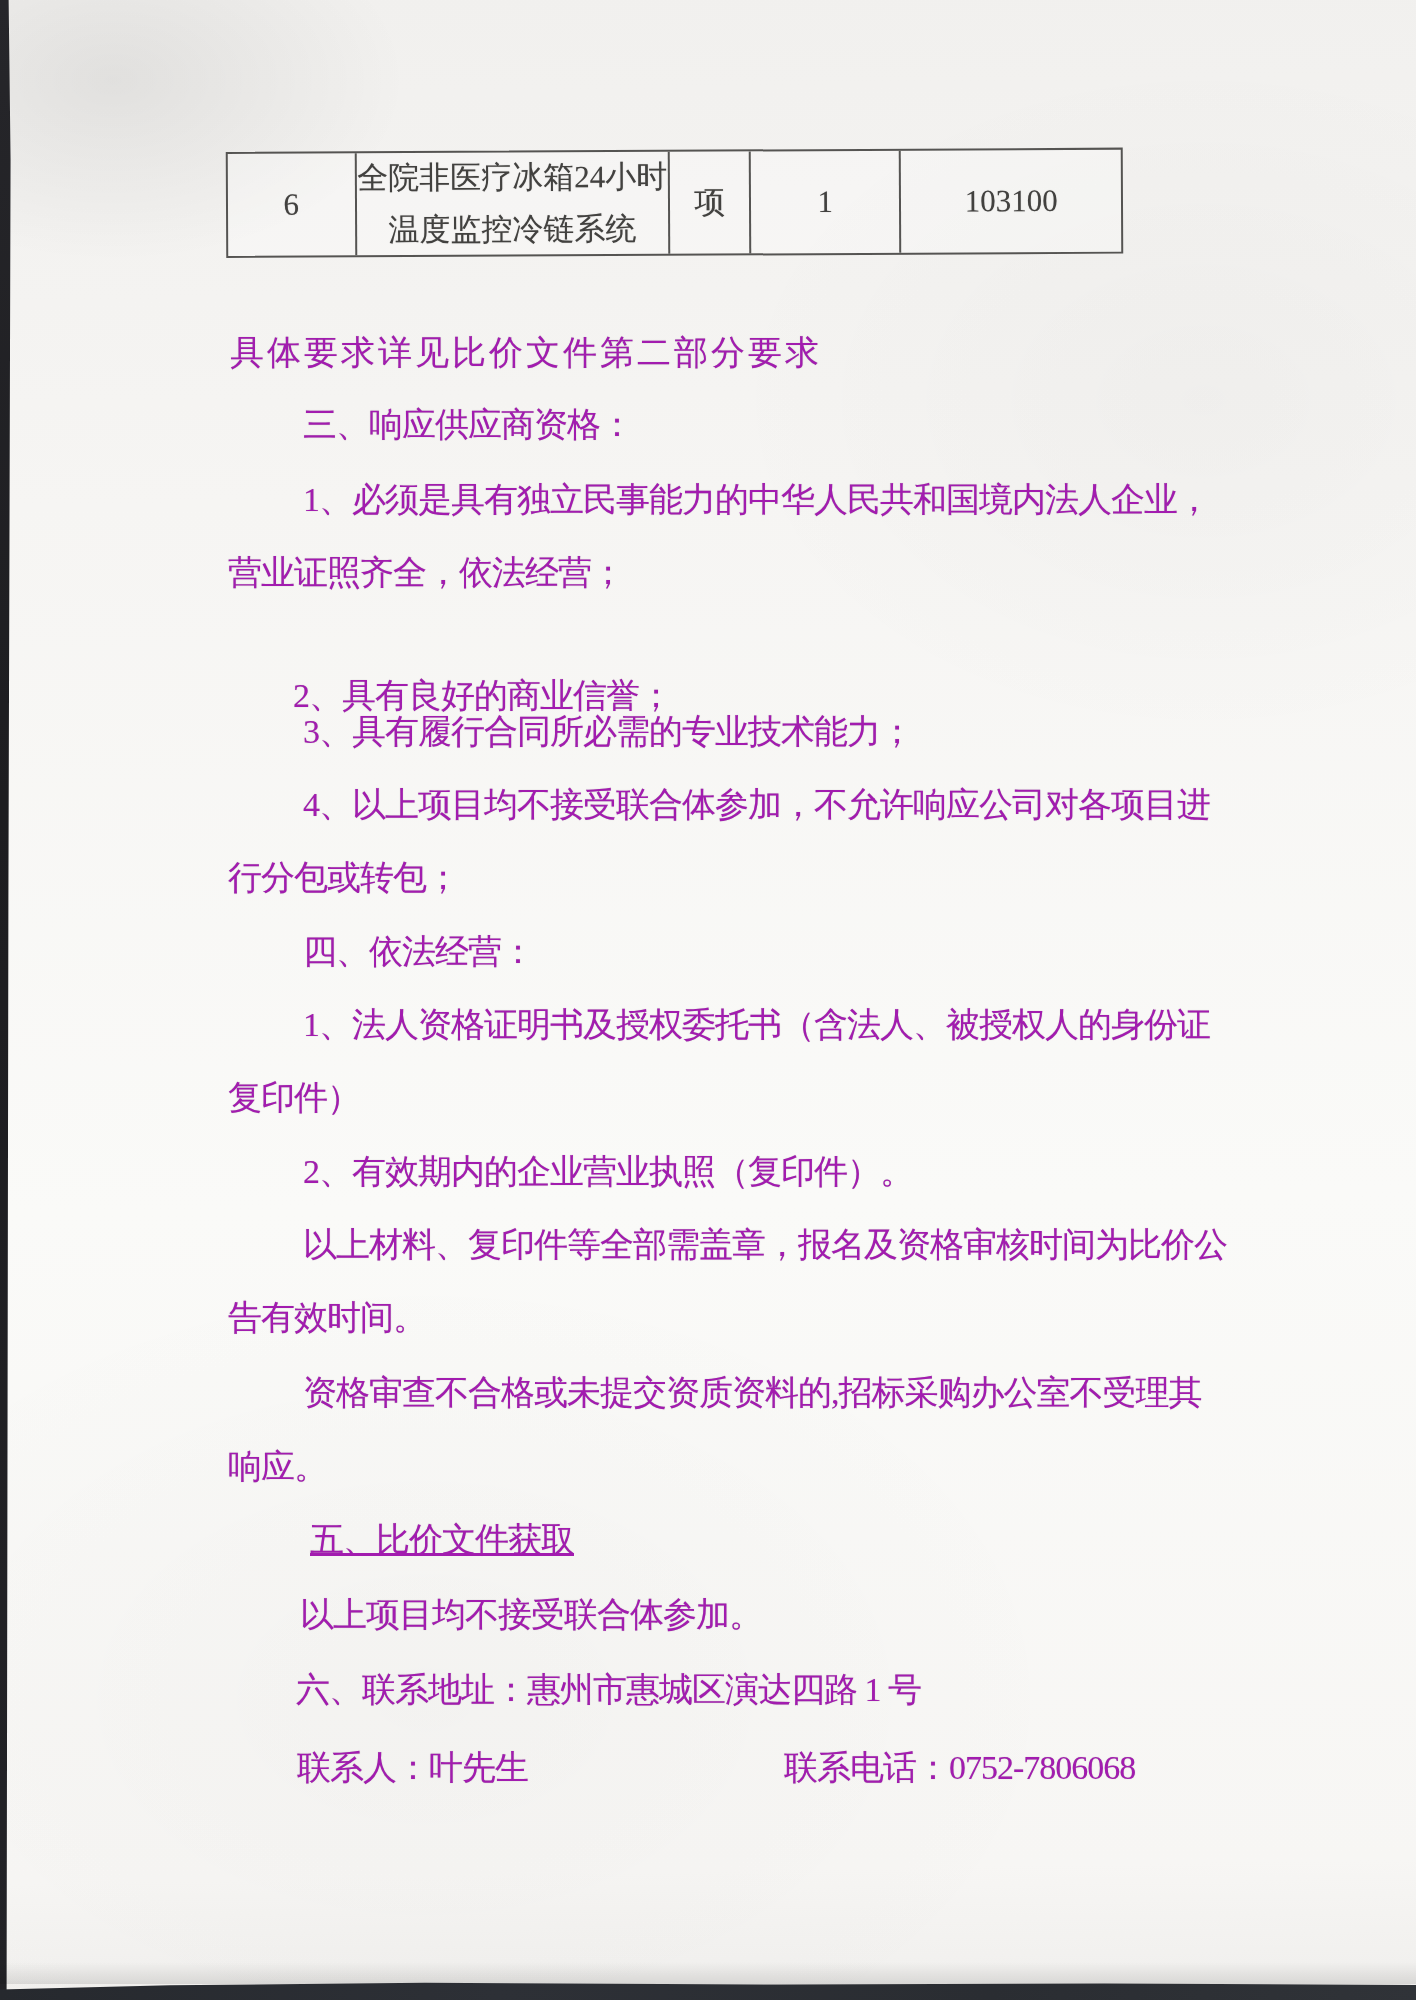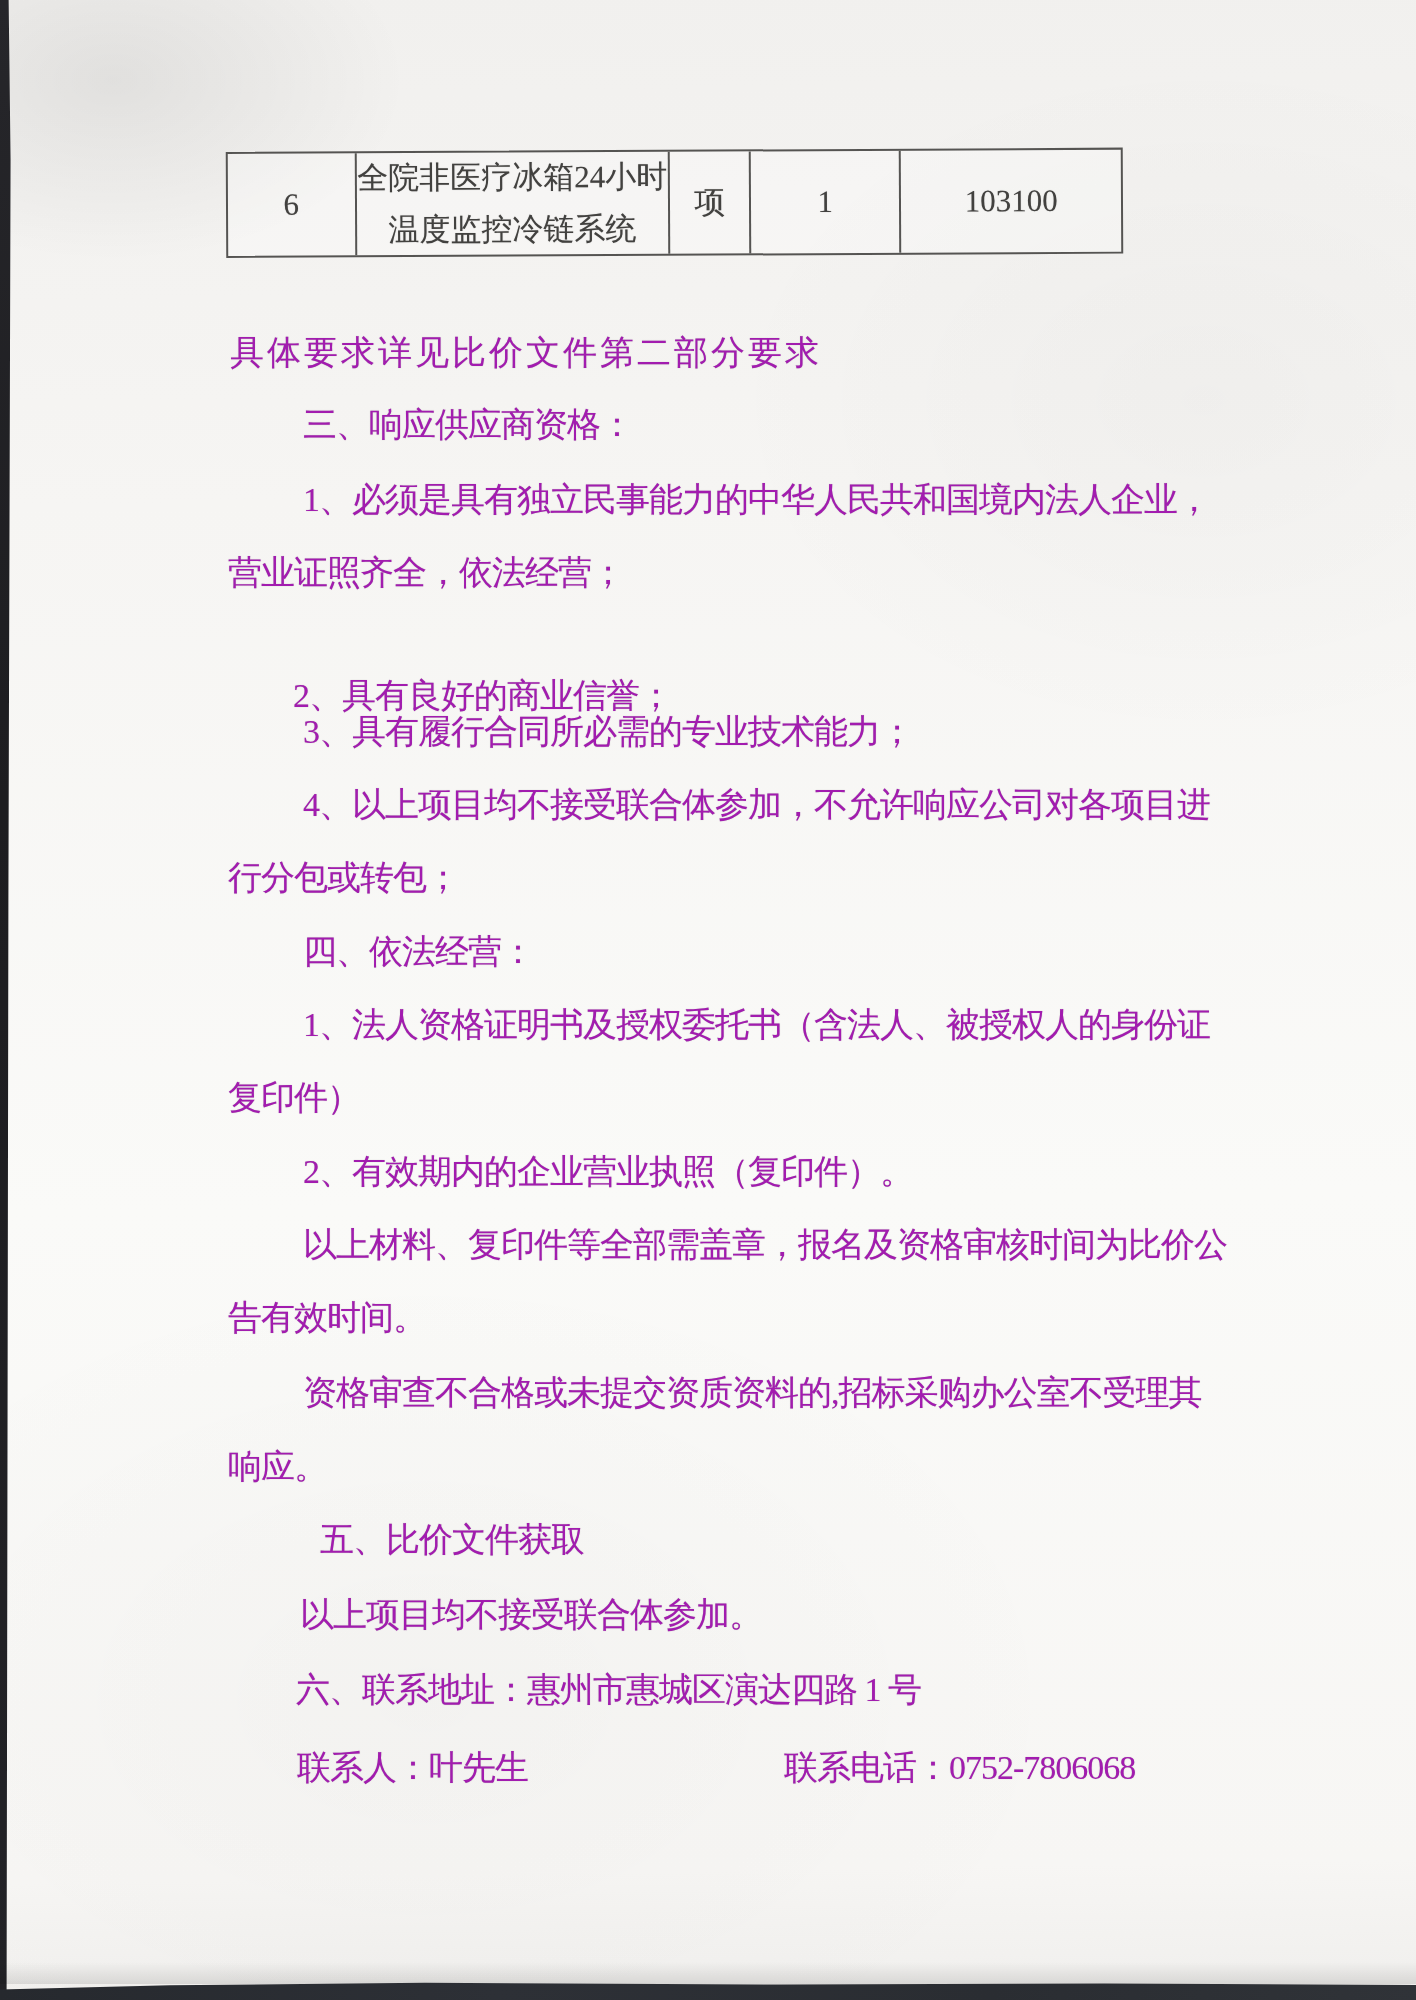--- a/index.html
+++ b/index.html
@@ -86,20 +86,20 @@
 <div class="line" style="left:303px;top:785px;">4、以上项目均不接受联合体参加，不允许响应公司对各项目进</div>
 <div class="line" style="left:228px;top:858px;">行分包或转包；</div>
 <div class="line" style="left:303px;top:932px;">四、依法经营：</div>
 <div class="line" style="left:303px;top:1005px;">1、法人资格证明书及授权委托书（含法人、被授权人的身份证</div>
 <div class="line" style="left:228px;top:1078px;">复印件）</div>
 <div class="line" style="left:303px;top:1152px;">2、有效期内的企业营业执照（复印件）。</div>
 <div class="line" style="left:303px;top:1225px;font-family:Liberation Serif, serif;">以上材料、复印件等全部需盖章，报名及资格审核时间为比价公</div>
 <div class="line" style="left:228px;top:1298px;">告有效时间。</div>
 <div class="line" style="left:303px;top:1373px;">资格审查不合格或未提交资质资料的,招标采购办公室不受理其</div>
 <div class="line" style="left:228px;top:1447px;">响应。</div>
-<div class="line" style="left:320px;top:1520px;">五、比价文件获取</div>
+<div class="line" style="left:310px;top:1520px;text-decoration:underline;">五、比价文件获取</div>
 <div class="line" style="left:300px;top:1595px;">以上项目均不接受联合体参加。</div>
 <div class="line" style="left:296px;top:1670px;">六、联系地址：惠州市惠城区演达四路 1 号</div>
 <div class="line" style="left:297px;top:1748px;">联系人：叶先生</div>
 <div class="line" style="left:784px;top:1748px;">联系电话：0752-7806068</div>
 
 <div class="scan-edge-shadow"></div>
 <div class="scan-edge-bottom"></div>
 
 </body></html>

